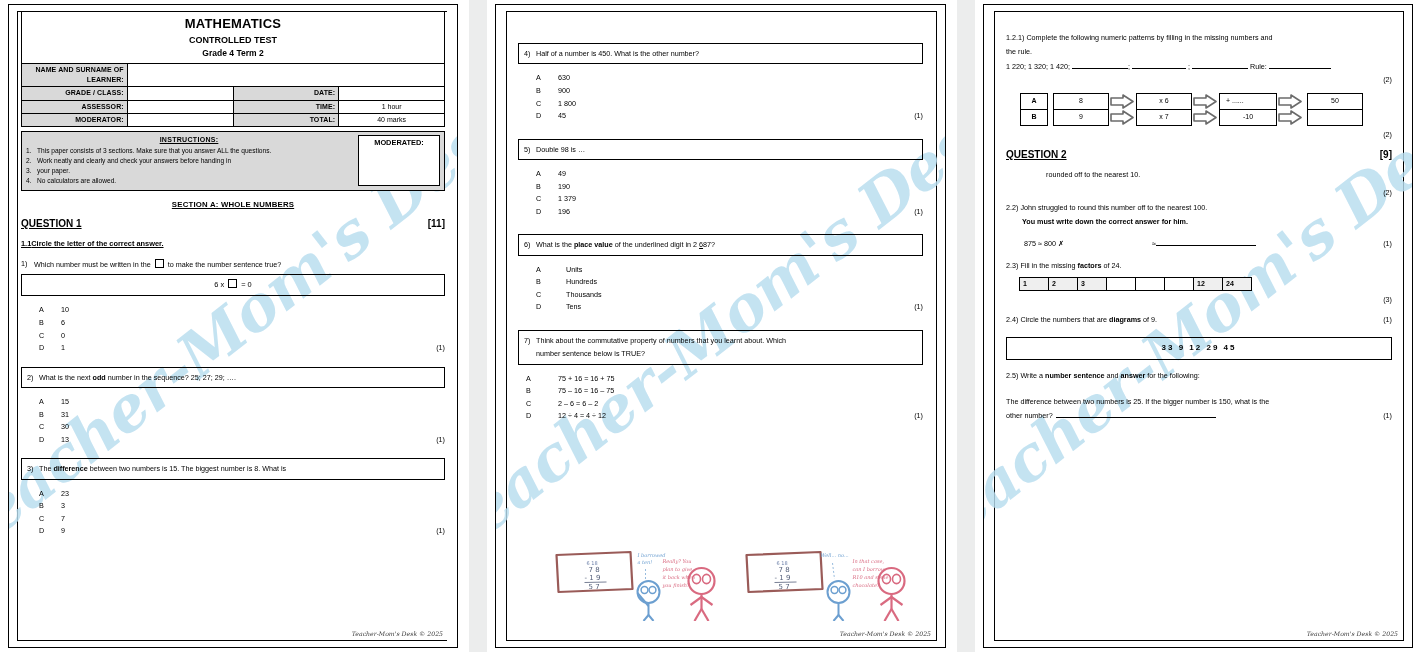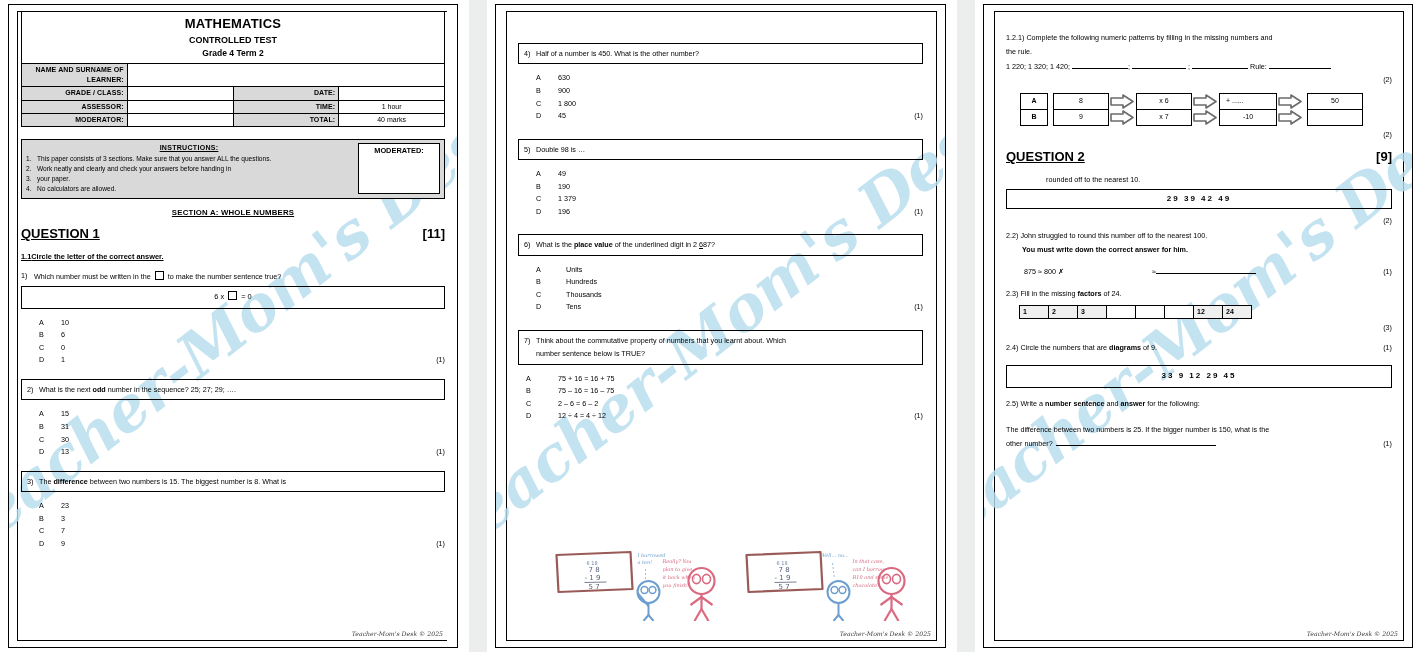--- a/index.html
+++ b/index.html
@@ -98,21 +98,21 @@
     background: #d9d9d9;
     font-weight: bold;
     text-align: right;
     font-size: 6.6px;
     letter-spacing: .1px;
   }
   .val { background: #fff; text-align: center; font-size: 6.8px; }
 
   
   .instr-wrap {
-    margin-top: 12px;
+    margin-top: 4px;
     border: 1.2px solid #000;
     background: #d9d9d9;
     display: flex;
     padding: 3px 4px 4px 4px;
   }
   .instr-left { flex: 1 1 auto; padding-right: 6px; }
   .instr-title { text-align: center; font-weight: bold; font-size: 7px; text-decoration: underline; margin-bottom: 1px; letter-spacing: .3px;}
   .instr-list { margin: 0; padding: 0; list-style: none; }
   .instr-list li { font-size: 6.6px; line-height: 1.5; display: flex; }
   .instr-list li .num { width: 11px; flex: 0 0 11px; }
@@ -127,21 +127,21 @@
   }
 
   .section-title {
     text-align: center;
     font-weight: bold;
     font-size: 7.8px;
     text-decoration: underline;
     margin: 8px 0 7px 0;
     letter-spacing: .2px;
   }
-  .qhead { display: flex; justify-content: space-between; font-weight: bold; font-size: 13px; margin-bottom: 8px; }
+  .qhead { display: flex; justify-content: space-between; font-weight: bold; font-size: 10px; margin-bottom: 8px; }
   .qhead .qt { text-decoration: underline; }
   .sub-head { font-weight: bold; font-size: 7.4px; text-decoration: underline; margin-bottom: 9px; }
   .sub-head .nounder { text-decoration: none; }
 
   .qbox {
     border: 1.2px solid #000;
     padding: 3px 5px;
     font-size: 7.2px;
     line-height: 1.85;
     margin-bottom: 2px;
@@ -703,21 +703,20 @@
 
         <div class="spacer-8"></div>
 
         <div class="qhead">
           <span class="qt">QUESTION 2</span>
           <span>[9]</span>
         </div>
 
         <div class="p3-para" style="padding-left:40px;line-height:1.5">rounded off to the nearest 10.</div>
 
-        <div class="numstrip" style="margin-top:3px">29  39   42   49</div>
         <div class="mk-right" style="margin-top:7px">(2)</div>
 
         <div class="p3-para" style="font-weight:normal;margin-top:2px">
           <span>2.2)</span>
           <span>John struggled to round this number off to the nearest 100.</span>
         </div>
         <div class="p3-para" style="font-weight:bold;padding-left:16px">You must write down the correct answer for him.</div>
 
         <div class="p3-para" style="display:flex;align-items:baseline;margin-top:8px;padding-left:18px">
           <span>875 ≈ 800 ✗</span>

